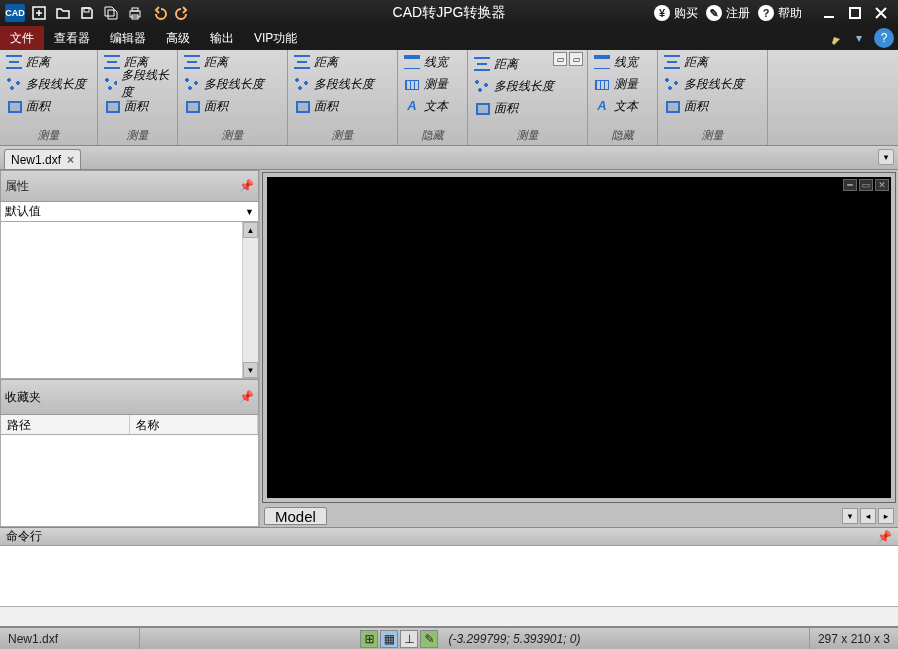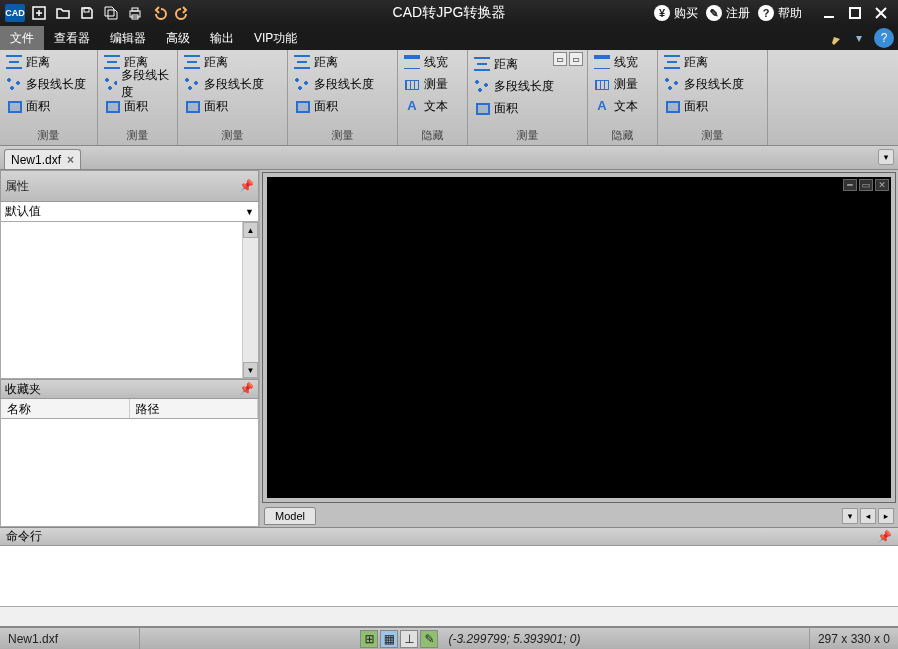--- a/index.html
+++ b/index.html
@@ -13,27 +13,27 @@
 .tb-title { position:absolute; left:50%; transform:translateX(-50%); font-size:14px; }
 .tb-right { margin-left:auto; display:flex; align-items:center; gap:8px; padding-right:6px; }
 .tb-right .rbtn { display:flex; align-items:center; gap:4px; cursor:pointer; color:#fff; }
 .tb-right .rbtn .circ { width:16px; height:16px; border-radius:50%; background:#fff; color:#222; display:flex; align-items:center; justify-content:center; font-weight:bold; font-size:11px; }
 .winbtns { display:flex; gap:4px; margin-left:8px; }
 .winbtns .wb { width:22px; height:22px; display:flex; align-items:center; justify-content:center; cursor:pointer; }
 
 
 .menubar { height:24px; background:#1a1a1a; display:flex; align-items:stretch; color:#fff; }
 .menubar .mitem { padding:0 10px; display:flex; align-items:center; cursor:pointer; }
-.menubar .mitem.active { background:#737373;font-family:Liberation Serif, serif; }
+.menubar .mitem.active { background:#7f1d1d;font-family:Liberation Serif, serif; }
 .menubar .mspacer { flex:1; }
 .menubar .medit { width:22px; display:flex; align-items:center; justify-content:center; cursor:pointer; }
 .menubar .mhelp { width:20px; height:20px; border-radius:50%; background:#3a8dd6; color:#fff; display:flex; align-items:center; justify-content:center; margin:2px 4px; cursor:pointer; }
 
 
-.ribbon { height:96px; background:linear-gradient(#d8d8d8,#bcbcbc); border-bottom:1px solid #888; display:flex; overflow:hidden; color:#000; }
+.ribbon { height:96px; background:linear-gradient(#d8d8d8,#bcbcbc); border-bottom:1px solid #888; display:flex; overflow:hidden; color:#000;font-style:italic; }
 .rgroup { border-right:1px solid #9a9a9a; display:flex; flex-direction:column; padding:2px 4px 0 4px; }
 .rgroup .gitems { display:flex; flex-direction:column; gap:2px; flex:1; }
 .rrow { display:flex; align-items:center; gap:4px; height:20px; padding:0 2px; cursor:pointer; }
 .ricon { width:16px; height:14px; display:inline-block; position:relative; }
 .ricon.dist { border-top:2px solid #2a6fcf; border-bottom:2px solid #2a6fcf; }
 .ricon.dist::before { content:""; position:absolute; left:3px; right:3px; top:4px; height:2px; background:#2a6fcf; }
 .ricon.poly::before { content:""; position:absolute; inset:0; background:radial-gradient(circle at 3px 3px,#2a6fcf 2px,transparent 2px),radial-gradient(circle at 12px 6px,#2a6fcf 2px,transparent 2px),radial-gradient(circle at 6px 11px,#2a6fcf 2px,transparent 2px); }
 .ricon.area::before { content:""; position:absolute; left:2px; top:2px; width:10px; height:8px; border:2px solid #2a6fcf; background:rgba(42,111,207,.2); }
 .ricon.lw { border-top:4px solid #2a6fcf; border-bottom:1px solid #2a6fcf; }
 .ricon.meas::before { content:""; position:absolute; left:1px; right:1px; top:3px; height:8px; border:1px solid #2a6fcf; background:repeating-linear-gradient(90deg,#2a6fcf 0 1px,transparent 1px 4px); }
@@ -53,33 +53,33 @@
 .leftpanel { width:260px; display:flex; flex-direction:column; border-right:1px solid #aaa; }
 .panelhead { height:32px; background:linear-gradient(#d4d4d4,#bcbcbc); border:1px solid #9a9a9a; display:flex; align-items:center; padding:0 4px; font-size:12px; color:#222;}
 .panelhead .pin { margin-left:auto; cursor:pointer;}
 .propsel { height:20px; border:1px solid #aaa; border-top:none; display:flex; align-items:center; padding:0 4px; background:#fff; cursor:pointer;}
 .propsel .dd { margin-left:auto; font-size:9px;}
 .proplist { flex:1; border:1px solid #aaa; border-top:none; background:#fff; position:relative;}
 .proplist .scroll { position:absolute; right:0; top:0; bottom:0; width:16px; background:#e8e8e8; border-left:1px solid #ccc;}
 .proplist .scroll .sar { height:16px; background:#d0d0d0; border:1px solid #aaa; display:flex; align-items:center; justify-content:center; font-size:8px; cursor:pointer;}
 .proplist .scroll .sar.dn { position:absolute; bottom:0; left:0; right:0;}
 .favpanel { height:148px; display:flex; flex-direction:column;}
-.favhead { height:20px; background:linear-gradient(#d4d4d4,#bcbcbc); border:1px solid #9a9a9a; display:flex; align-items:center; padding:0 4px;}
+.favhead { height:36px; background:linear-gradient(#d4d4d4,#bcbcbc); border:1px solid #9a9a9a; display:flex; align-items:center; padding:0 4px;}
 .favhead .pin { margin-left:auto; cursor:pointer;}
 .favcols { height:20px; display:flex; border:1px solid #aaa; border-top:none; background:#f4f4f4;}
 .favcols .col { flex:1; padding:2px 6px; border-right:1px solid #ccc;}
 .favbody { flex:1; border:1px solid #aaa; border-top:none; background:#fff;}
 
 .viewport { flex:1; display:flex; flex-direction:column; background:#c0c0c0; min-width:0;}
 .canvaswrap { flex:1; position:relative; margin:2px; border:1px solid #666; }
 .canvas { position:absolute; inset:4px; background:#000;}
 .canvas .cbtns { position:absolute; right:2px; top:2px; display:flex; gap:2px;}
 .canvas .cbtns .cb { width:14px; height:12px; background:#333; border:1px solid #666; color:#aaa; font-size:9px; display:flex; align-items:center; justify-content:center; cursor:pointer;}
 .modelbar { height:22px; display:flex; align-items:center; padding:0 4px; gap:6px;}
-.modeltab { height:18px; background:#e4e4e4; border:1px solid #888; border-radius:3px 3px 0 0; padding:0 10px; display:flex; align-items:center; cursor:pointer; font-size:11px;}
+.modeltab { height:18px; background:#e4e4e4; border:1px solid #888; border-radius:3px 3px 0 0; padding:0 10px; display:flex; align-items:center; cursor:pointer; font-size:15px;}
 .modelbar .spacer { flex:1;}
 .modelbar .nav { display:flex; gap:2px;}
 .modelbar .nav .nb { width:16px; height:16px; background:#e0e0e0; border:1px solid #999; cursor:pointer; display:flex; align-items:center; justify-content:center; font-size:9px;}
 
 
 .cmdpanel { height:100px; display:flex; flex-direction:column; border-top:1px solid #888;}
 .cmdhead { height:18px; background:linear-gradient(#d4d4d4,#bcbcbc); border-bottom:1px solid #9a9a9a; display:flex; align-items:center; padding:0 6px;}
 .cmdhead .pin { margin-left:auto; cursor:pointer;}
 .cmdbody { flex:1; background:#fff; border-bottom:1px solid #aaa;}
 .cmdinput { height:20px; background:#f0f0f0; border-bottom:1px solid #888;}
@@ -373,22 +373,22 @@
         <div class="sar">▲</div>
         <div class="sar dn">▼</div>
       </div>
     </div>
     <div class="favpanel">
       <div class="favhead">
         <span>收藏夹</span>
         <span class="pin">📌</span>
       </div>
       <div class="favcols">
+        <div class="col">路径</div>
         <div class="col">名称</div>
-        <div class="col">路径</div>
       </div>
       <div class="favbody"></div>
     </div>
   </div>
 
   <div class="viewport">
     <div class="canvaswrap">
       <div class="canvas">
         <div class="cbtns">
           <div class="cb">━</div>
@@ -420,14 +420,14 @@
 
 <div class="statusbar">
   <div class="sb-left">New1.dxf</div>
   <div class="sb-mid">
     <div class="sicon g">⊞</div>
     <div class="sicon b">▦</div>
     <div class="sicon">⊥</div>
     <div class="sicon g">✎</div>
     <div class="sb-coord">(-3.299799; 5.393901; 0)</div>
   </div>
-  <div class="sb-right">297 x 330 x 0</div>
+  <div class="sb-right">297 x 210 x 3</div>
 </div>
 
 </body></html>

